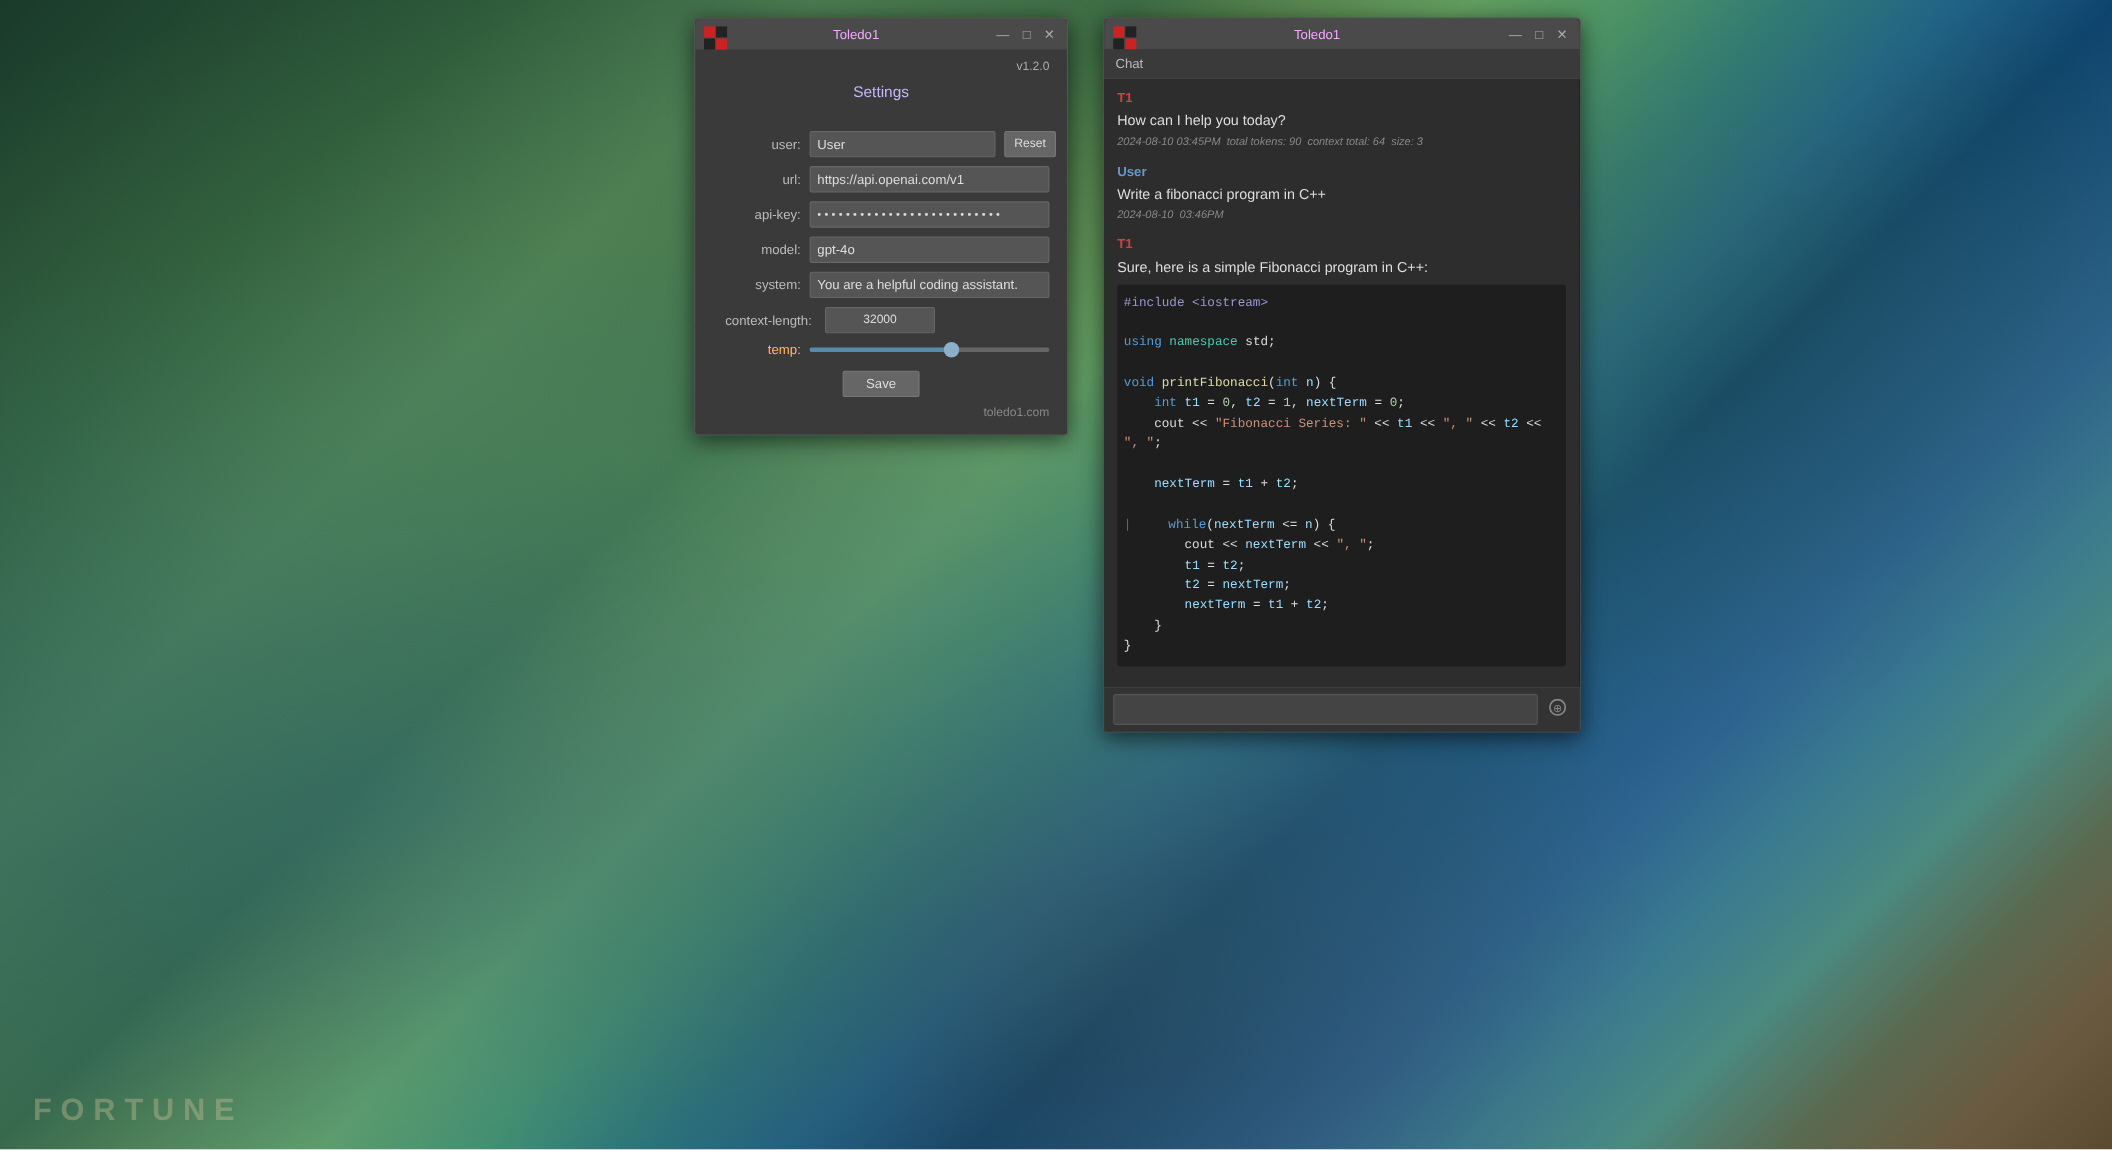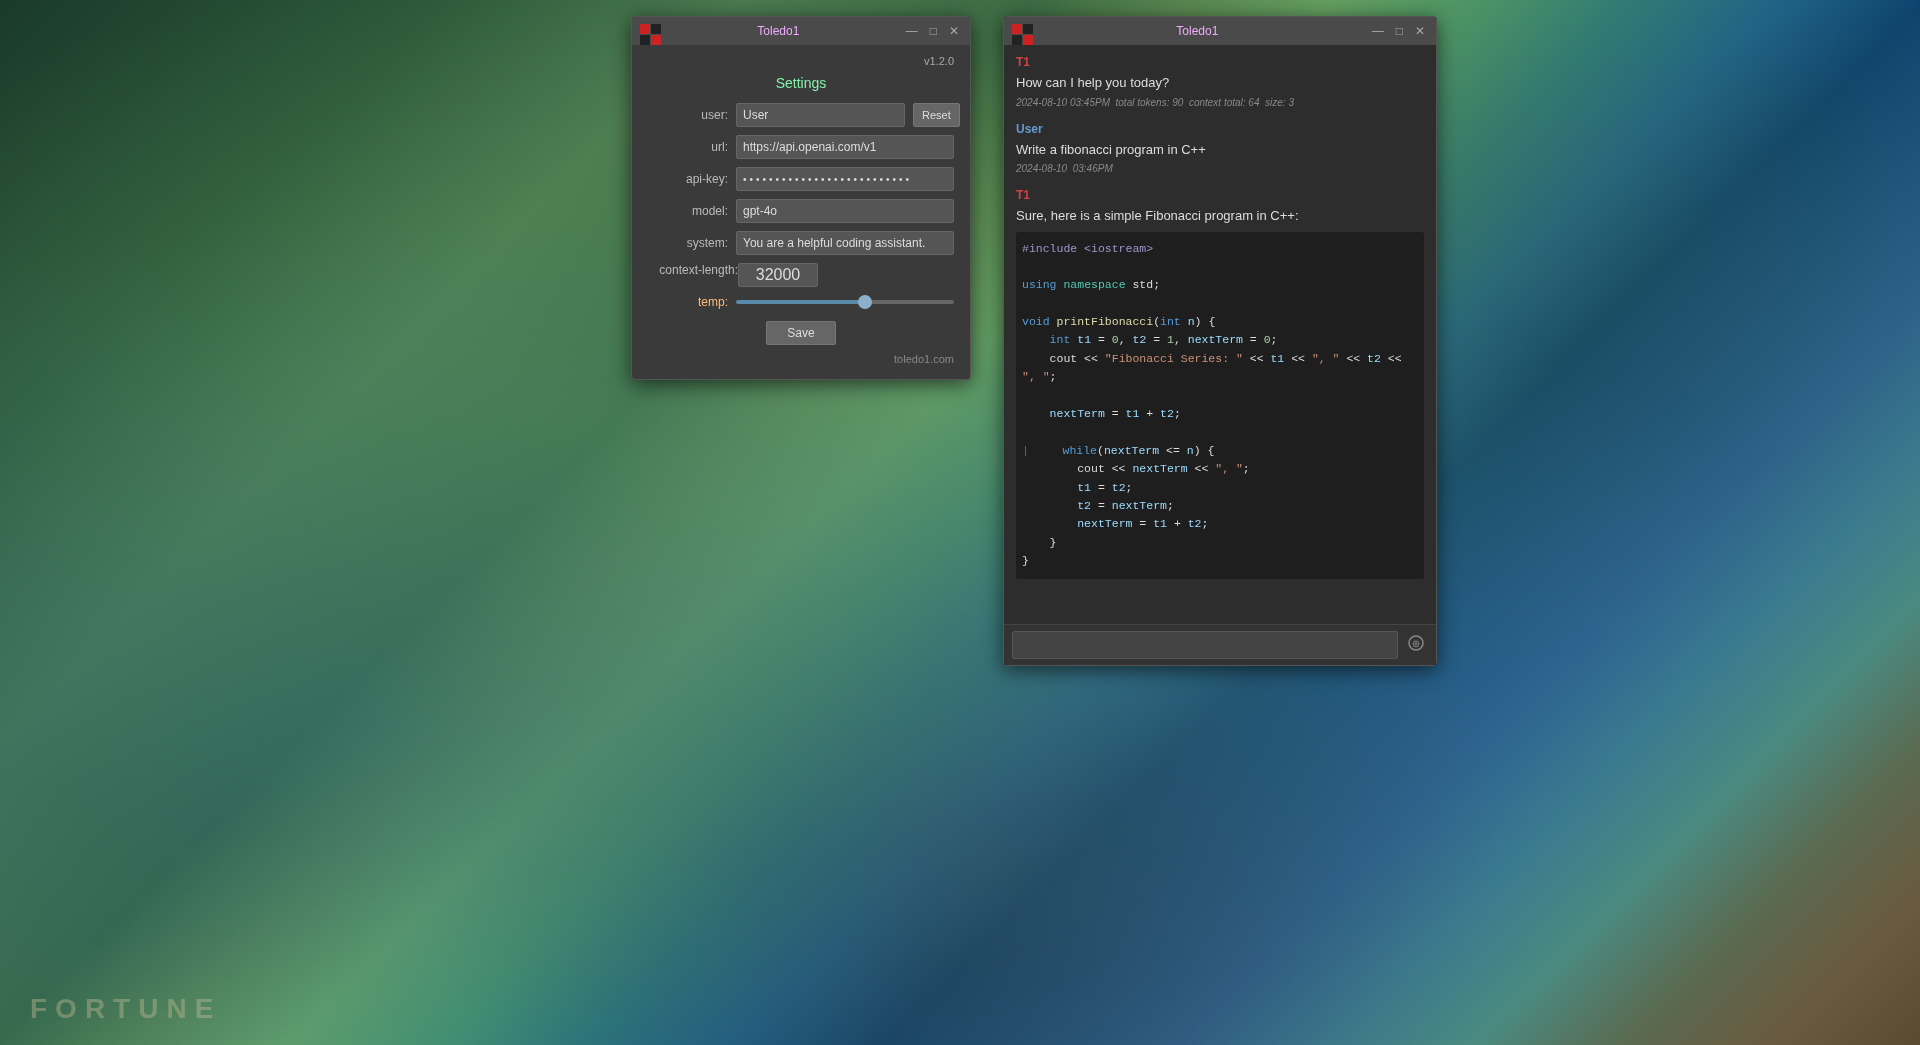--- a/index.html
+++ b/index.html
@@ -126,23 +126,23 @@
 
     .version-badge {
       text-align: right;
       color: #aaa;
       font-size: 11px;
       margin-bottom: 8px;
     }
 
     .settings-title {
       text-align: center;
-      color: #86efac;
+      color: #c4b5fd;
       font-size: 14px;
-      margin-bottom: 12px;
+      margin-bottom: 28px;
     }
 
     .settings-row {
       display: flex;
       align-items: center;
       margin-bottom: 8px;
       gap: 8px;
     }
 
     .settings-label {
@@ -183,42 +183,42 @@
       font-size: 12px;
       padding: 3px 6px;
       border-radius: 2px;
       height: 24px;
       letter-spacing: 3px;
       font-size: 10px;
     }
 
     .context-row {
       display: flex;
-      align-items: flex-start;
+      align-items: center;
       margin-bottom: 8px;
-      gap: 0;
+      gap: 12px;
     }
 
     .context-label {
       color: #bbb;
       font-size: 12px;
       width: 90px;
       text-align: right;
       flex-shrink: 0;
     }
 
     .context-input {
       background: #555;
       border: 1px solid #666;
       color: #ddd;
-      font-size: 16px;
+      font-size: 11px;
       padding: 3px 6px;
       border-radius: 2px;
       height: 24px;
-      width: 80px;
+      width: 100px;
       text-align: center;
     }
 
     .slider-row {
       display: flex;
       align-items: center;
       margin-bottom: 12px;
       gap: 8px;
     }
 
@@ -487,20 +487,23 @@
       </div>
     </div>
     <span class="titlebar-title">Toledo1</span>
     <div class="titlebar-controls">
       <button class="titlebar-btn">—</button>
       <button class="titlebar-btn">□</button>
       <button class="titlebar-btn">✕</button>
     </div>
   </div>
 
+  <div class="chat-header">
+    <span class="chat-header-label">Chat</span>
+  </div>
 
   <div class="chat-scroll">
 
     <div class="message-block">
       <div class="message-sender sender-t1">T1</div>
       <div class="message-text">How can I help you today?</div>
       <div class="message-meta">2024-08-10 03:45PM&nbsp; total tokens: 90&nbsp; context total: 64&nbsp; size: 3</div>
     </div>
 
     <div class="message-block">

